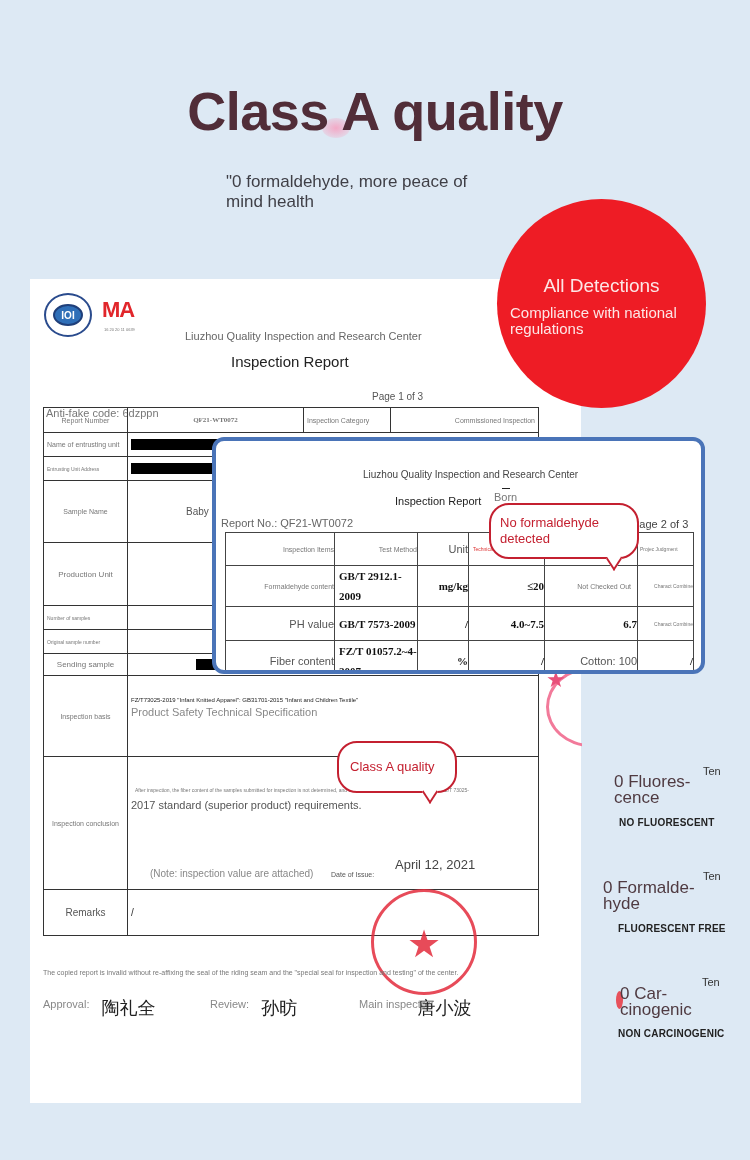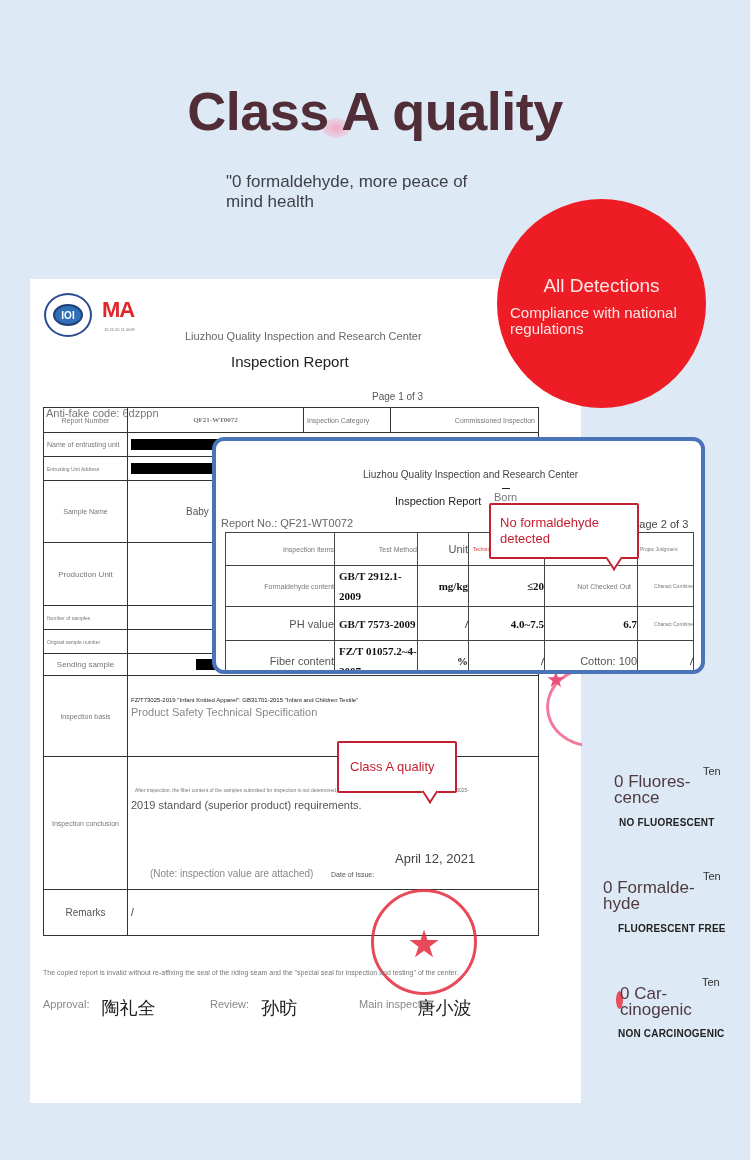--- a/index.html
+++ b/index.html
@@ -58,21 +58,21 @@
   .p-pg { position: absolute; left: 416px; top: 77px; font-size: 11px; color: #444; }
   table.ptab { position: absolute; left: 9px; top: 91px; width: 469px; border-collapse: collapse; }
   table.ptab td { border: 1px solid #444; text-align: right; vertical-align: middle; height: 34px; font-size: 7px; color: #777; }
   table.ptab tr:first-child td { height: 33px; }
   .serif-b { font-family: "Liberation Serif", serif !important; font-weight: bold; font-size: 11px !important; color: #111 !important; }
   .left-serif { text-align: left !important; padding-left: 4px; line-height: 20px; }
   .big { font-size: 11px !important; color: #555 !important; }
   .tiny { font-size: 5px !important; }
   .red { color: #d33 !important; }
 
-  .bubble { position: absolute; background: #fff; border: 2px solid #c42030; border-radius: 2px; color: #c42030; font-size: 13px; z-index: 8; }
+  .bubble { position: absolute; background: #fff; border: 2px solid #c42030; border-radius: 20px; color: #c42030; font-size: 13px; z-index: 8; }
   .bubble::after { content: ""; position: absolute; width: 12px; height: 12px; background: #fff; border-right: 2px solid #c42030; border-bottom: 2px solid #c42030; }
   .b1 { left: 489px; top: 503px; width: 150px; height: 56px; padding: 10px 0 0 9px; line-height: 16px; }
   .b1::after { left: 116px; bottom: -9px; transform: rotate(45deg) skew(12deg, 12deg); }
   .b2 { left: 337px; top: 741px; width: 120px; height: 52px; padding: 16px 0 0 11px; }
   .b2::after { left: 84px; bottom: -8px; transform: rotate(45deg) skew(12deg, 12deg); }
 
   .feature { position: absolute; width: 140px; }
   .feature .ten { position: absolute; font-size: 11px; color: #333; }
   .feature .t { position: absolute; font-size: 17px; line-height: 17px; color: #4f3a41; }
   .feature .s { position: absolute; font-size: 10px; font-weight: bold; color: #222; letter-spacing: 0.2px; }
@@ -139,24 +139,24 @@
       <td colspan="3">
         <span class="basis1">FZ/T73025-2019 "Infant Knitted Apparel": GB31701-2015 "Infant and Children Textile"</span>
         <span class="basis2">Product Safety Technical Specification</span>
         <div style="height:18px"></div>
       </td>
     </tr>
     <tr style="height:133px">
       <td class="lbl">Inspection conclusion</td>
       <td colspan="3" style="position:relative;vertical-align:top;padding-top:30px">
         <span class="concl1">After inspection, the fiber content of the samples submitted for inspection is not determined, and the rest of the inspected items conform to FZ/T 73025-</span>
-        <span class="concl2">2019 standard (superior product) requirements.</span>
+        <span class="concl2">2017 standard (superior product) requirements.</span>
         <span class="note" style="left:22px;top:111px">(Note: inspection value are attached)</span>
         <span class="issue-lbl" style="left:203px;top:114px">Date of Issue:</span>
-        <span class="issue-date" style="left:267px;top:94px">April 12, 2021</span>
+        <span class="issue-date" style="left:267px;top:100px">April 12, 2021</span>
       </td>
     </tr>
     <tr style="height:46px">
       <td class="lbl big-lbl" style="font-size:10px !important">Remarks</td>
       <td colspan="3" style="font-size:10px;color:#333">/</td>
     </tr>
   </tbody>
     </table>
 
   <div class="seal">

